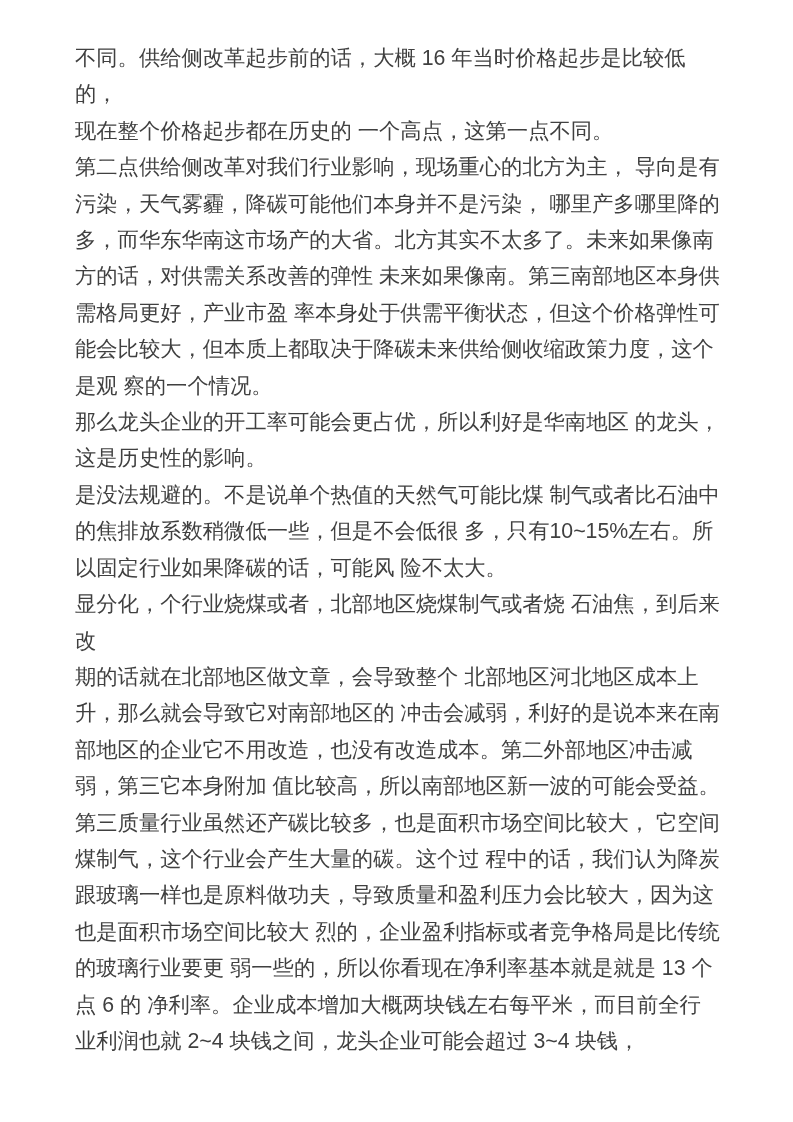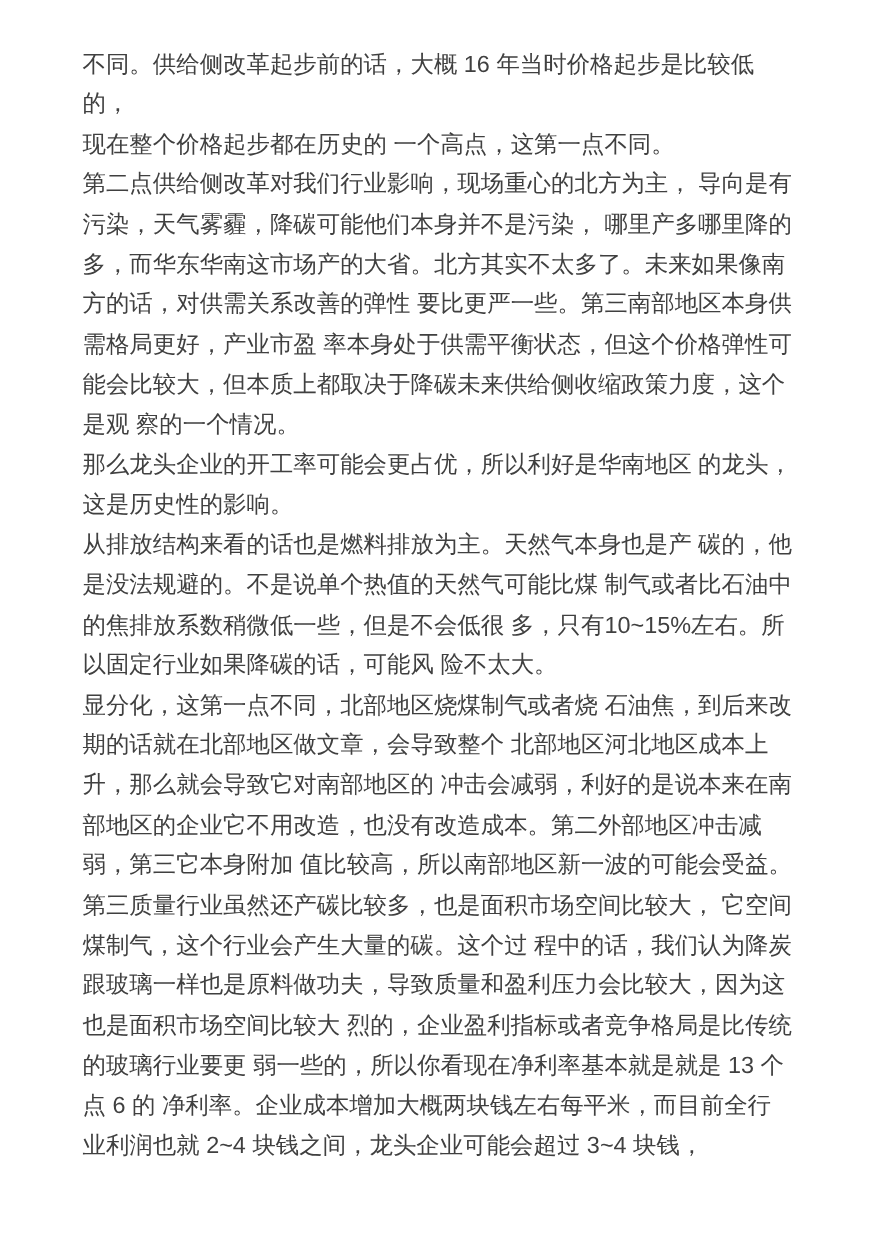--- a/index.html
+++ b/index.html
@@ -33,31 +33,30 @@
 </head>
 <body>
 
 <div class="doc-page">
   <div class="text-block">
     <div class="line">不同。供给侧改革起步前的话，大概 16 年当时价格起步是比较低的，</div>
     <div class="line">现在整个价格起步都在历史的 一个高点，这第一点不同。</div>
     <div class="line">第二点供给侧改革对我们行业影响，现场重心的北方为主， 导向是有</div>
     <div class="line">污染，天气雾霾，降碳可能他们本身并不是污染， 哪里产多哪里降的</div>
     <div class="line">多，而华东华南这市场产的大省。北方其实不太多了。未来如果像南</div>
-    <div class="line">方的话，对供需关系改善的弹性 要比更严一些。第三南部地区本身供</div>
+    <div class="line">方的话，对供需关系改善的弹性 未来如果像南。第三南部地区本身供</div>
     <div class="line">需格局更好，产业市盈 率本身处于供需平衡状态，但这个价格弹性可</div>
     <div class="line">能会比较大，但本质上都取决于降碳未来供给侧收缩政策力度，这个</div>
     <div class="line">是观 察的一个情况。</div>
     <div class="line">那么龙头企业的开工率可能会更占优，所以利好是华南地区 的龙头，</div>
     <div class="line">这是历史性的影响。</div>
-    <div class="line">从排放结构来看的话也是燃料排放为主。天然气本身也是产 碳的，他</div>
     <div class="line">是没法规避的。不是说单个热值的天然气可能比煤 制气或者比石油中</div>
     <div class="line">的焦排放系数稍微低一些，但是不会低很 多，只有10~15%左右。所</div>
     <div class="line">以固定行业如果降碳的话，可能风 险不太大。</div>
-    <div class="line">显分化，这第一点不同，北部地区烧煤制气或者烧 石油焦，到后来改</div>
+    <div class="line">显分化，个行业烧煤或者，北部地区烧煤制气或者烧 石油焦，到后来改</div>
     <div class="line">期的话就在北部地区做文章，会导致整个 北部地区河北地区成本上</div>
     <div class="line">升，那么就会导致它对南部地区的 冲击会减弱，利好的是说本来在南</div>
     <div class="line">部地区的企业它不用改造，也没有改造成本。第二外部地区冲击减</div>
     <div class="line">弱，第三它本身附加 值比较高，所以南部地区新一波的可能会受益。</div>
     <div class="line">第三质量行业虽然还产碳比较多，也是面积市场空间比较大， 它空间</div>
     <div class="line">煤制气，这个行业会产生大量的碳。这个过 程中的话，我们认为降炭</div>
     <div class="line">跟玻璃一样也是原料做功夫，导致质量和盈利压力会比较大，因为这</div>
     <div class="line">也是面积市场空间比较大 烈的，企业盈利指标或者竞争格局是比传统</div>
     <div class="line">的玻璃行业要更 弱一些的，所以你看现在净利率基本就是就是 13 个</div>
     <div class="line">点 6 的 净利率。企业成本增加大概两块钱左右每平米，而目前全行</div>

